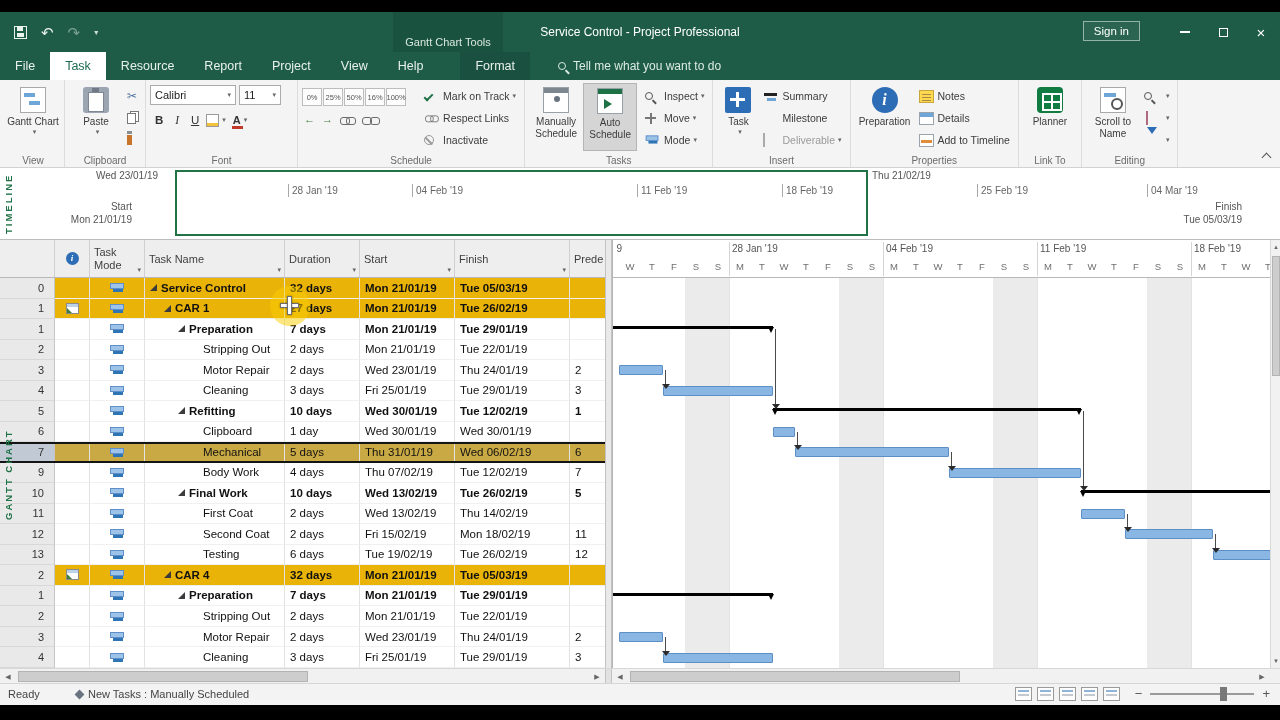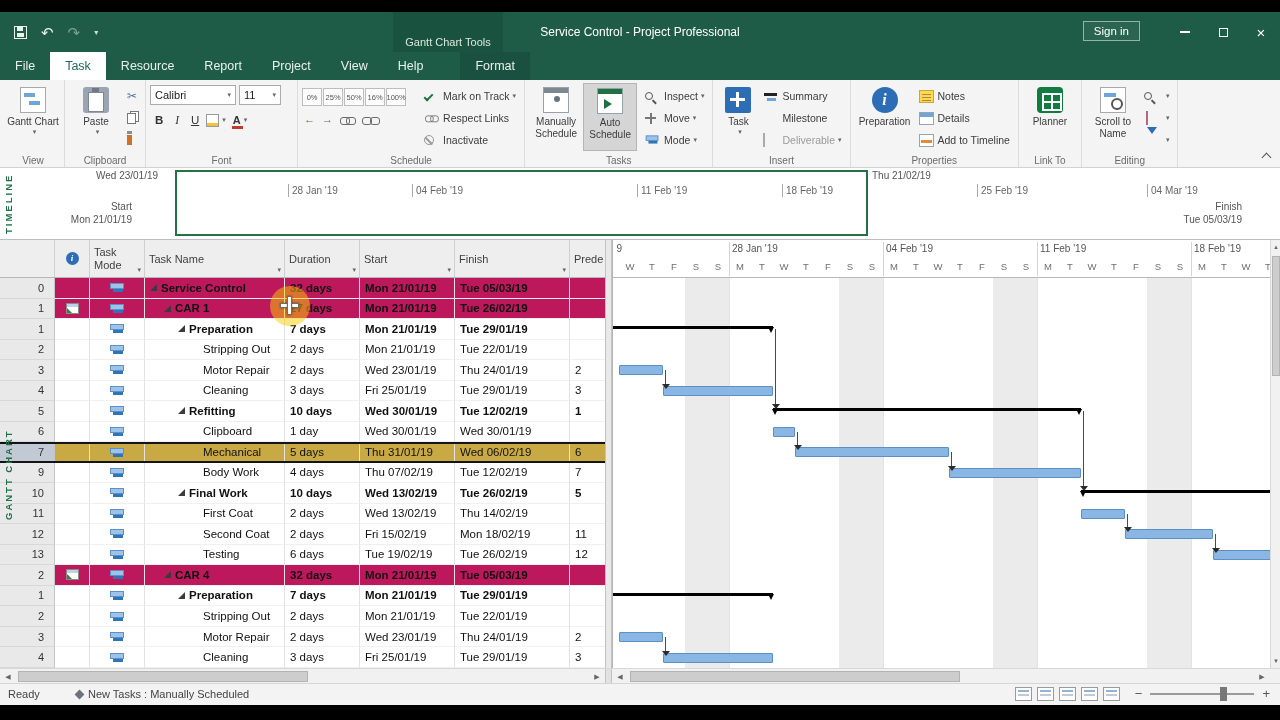--- a/index.html
+++ b/index.html
@@ -131,21 +131,21 @@
 #tbody{position:absolute;top:38px;left:0;right:0;bottom:0}
 .trow{height:20.53px;display:flex;font-size:11.5px;color:#111}
 .trow.bold{font-weight:bold}
 .num{width:55px;background:#e9e9e9;border-right:1px solid #c6c6c6;border-bottom:1px solid #d8d8d8;font-size:11px;color:#333;display:flex;justify-content:flex-end;align-items:center;padding-right:10px;font-weight:normal}
 .trow.bold .num{font-weight:normal}
 .c{border-right:1px solid #e2e2e2;border-bottom:1px solid #f0f0f0;display:flex;align-items:center;overflow:hidden;white-space:nowrap;padding-left:5px}
 .c.info{width:35px;justify-content:center;padding-left:0}
 .c.mode{width:55px;justify-content:center;padding-left:0}
 .c.name{width:140px}
 .c.dur{width:75px}.c.start{width:95px}.c.fin{width:115px}.c.pred{width:35px;border-right:none}
-.trow.tint .c{background:#be185d}
+.trow.tint .c{background:#eab308}
 .trow.sel{background:#c9a943;border-top:2px solid #141414;border-bottom:2px solid #141414}
 .trow.sel .c{background:#c9a943;border-bottom:none}
 .trow.sel .num{background:#c0c9d4;border-bottom:none}
 .tri{width:0;height:0;border-bottom:7px solid #3b3b3b;border-left:7px solid transparent;margin-right:4px;flex:none}
 .sp{width:11px;flex:none}
 .mode-ico{width:15px;height:11px;position:relative;display:inline-block}
 .mode-ico:before{content:"";position:absolute;left:0;top:1px;width:12px;height:4px;background:#9dc3e8;border:1px solid #5e8fc9}
 .mode-ico:after{content:"";position:absolute;left:3px;top:7px;width:10px;height:3px;background:#2e75b6}
 .proj-ico{width:13px;height:11px;border:1px solid #8a8a8a;background:#fff;position:relative}
 .proj-ico:before{content:"";position:absolute;top:0;left:0;right:0;height:3px;background:#bcd2e8}
@@ -226,20 +226,24 @@
     <div id="tabs">
         <div class="tab">File</div>
         <div class="tab active">Task</div>
         <div class="tab">Resource</div>
         <div class="tab">Report</div>
         <div class="tab">Project</div>
         <div class="tab">View</div>
         <div class="tab">Help</div>
         <div class="tab ctx">Format</div>
       </div>
+    <div class="tellme">
+      <span class="mag"></span>
+      <span>Tell me what you want to do</span>
+    </div>
   </div>
 
   <div id="ribbon">
 
     <div class="rgroup">
       <div class="bigbtn">
         <span class="ib ig"></span>
         <span>Gantt Chart</span>
           <span class="dar">▾</span>
       </div>

